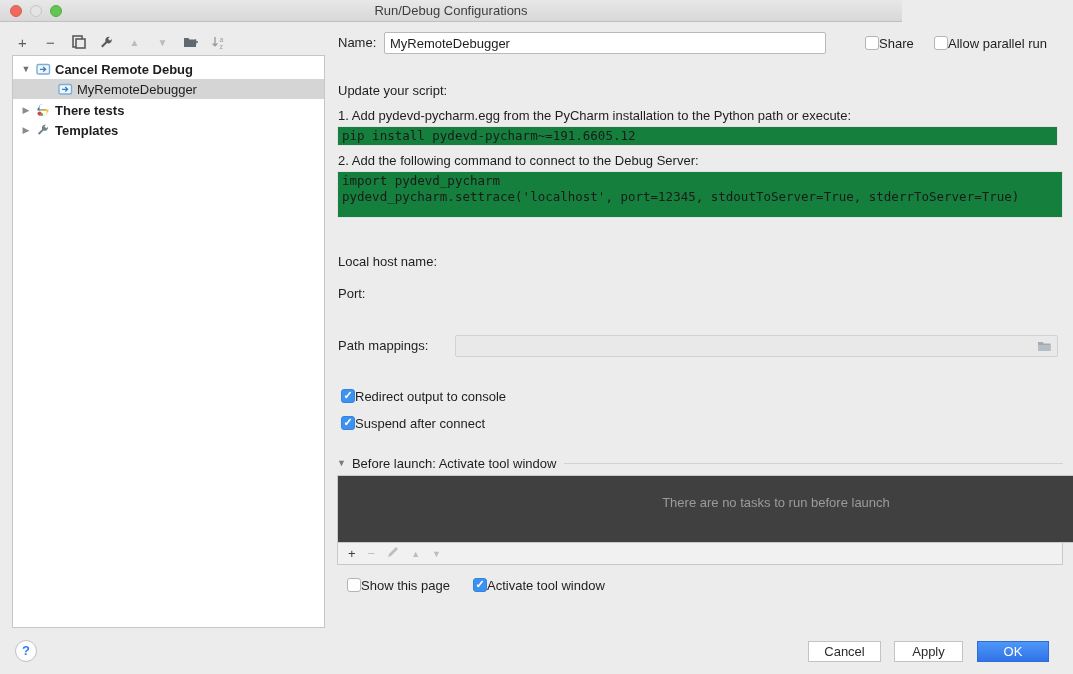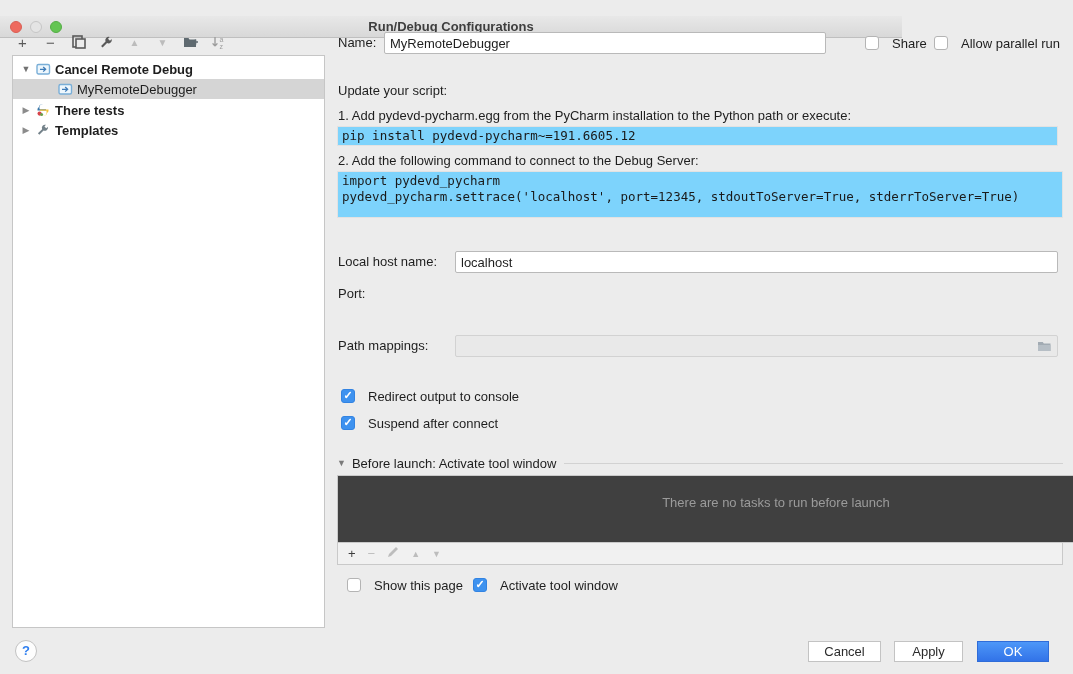--- a/index.html
+++ b/index.html
@@ -1,22 +1,22 @@
 <!DOCTYPE html>
 <html><head>
 <meta charset="utf-8">
 <style>
   * { margin:0; padding:0; box-sizing:border-box; }
   html,body { width:1073px; height:674px; }
   body { font-family:"Liberation Sans", sans-serif; font-size:13px; color:#1e1e1e; background:#ececec; }
   #window { position:relative; width:1073px; height:674px; background:#ececec; overflow:hidden; }
 
   
-  .titlebar { position:absolute; left:0; top:16px; width:902px; height:22px;
-    background:linear-gradient(#e8e8e8,#d8d8d8); border-bottom:1px solid #bfbfbf;font-weight:bold; }
+  .titlebar { position:absolute; left:0; top:0; width:902px; height:22px;
+    background:linear-gradient(#e8e8e8,#d8d8d8); border-bottom:1px solid #bfbfbf; }
   .traffic { position:absolute; top:5px; width:12px; height:12px; border-radius:50%; }
   .t-red   { left:10px; background:#ee6a5f; border:1px solid #d95f54; }
   .t-gray  { left:30px; background:#e4e4e4; border:1px solid #c6c6c6; }
   .t-green { left:50px; background:#64c553; border:1px solid #55ad46; }
   .title-text { position:absolute; left:0; right:0; top:0; height:22px; line-height:21px;
     text-align:center; color:#3e3e3e; font-size:13px; }
 
   
   .side-toolbar { position:absolute; left:14px; top:32px; height:20px; display:flex; align-items:center; gap:11px; }
   .tb-ic { width:17px; height:17px; display:flex; align-items:center; justify-content:center;
@@ -35,31 +35,31 @@
   .tree-row.bold .tlabel { font-weight:bold; }
   .tree-row.selected { background:#d5d5d5; }
 
   
   .rp { position:absolute; left:337px; top:0; width:726px; height:674px; }
   .lbl { position:absolute; height:22px; line-height:22px; white-space:nowrap; }
   .txtfield { position:absolute; height:22px; background:#fff; border:1px solid #b9b9b9;
     border-radius:2px; font-family:"Liberation Sans",sans-serif; font-size:13px; color:#1e1e1e;
     padding:0 5px; outline:none; }
   .txtfield.focused { border:1px solid #7aa7e0; box-shadow:0 0 0 3px #a3c8f2; }
-  .codebar { position:absolute; background:#7dd3fc; border:1px solid #e2e2e2;
+  .codebar { position:absolute; background:#15803d; border:1px solid #e2e2e2;
     font-family:"DejaVu Sans Mono", monospace; font-size:12.5px; color:#1a1a1a;
     padding:1px 4px; line-height:16px; white-space:pre; }
   .desc { position:absolute; white-space:nowrap; line-height:15px; }
 
   .cb { width:14px; height:14px; border-radius:3px; background:#ffffff; border:1px solid #b4b4b4;
     flex:none; position:relative; }
   .cb.checked { background:#3e92ef; border:1px solid #3283e2; }
   .cb.checked::after { content:"✓"; position:absolute; left:1.5px; top:-1px; color:#fff;
     font-size:11px; font-weight:bold; }
-  .cbrow { position:absolute; display:flex; align-items:center; gap:13px; height:16px; }
+  .cbrow { position:absolute; display:flex; align-items:center; gap:0; height:16px; }
 
   .disabled-field { position:absolute; height:22px; background:#e9e9e9; border:1px solid #d2d2d2;
     border-radius:2px; }
   .folder-ic { position:absolute; right:5px; top:4px; }
 
   .section-hdr { position:absolute; display:flex; align-items:center; width:726px; height:14px; }
   .section-hdr .s-caret { font-size:9px; color:#7a7a7a; margin-right:6px; }
   .section-hdr .s-line { flex:1; height:1px; background:#d2d2d2; margin-left:8px; }
 
   .tasks-panel { position:absolute; left:0; top:475px; width:878px; height:68px;
@@ -183,21 +183,20 @@
     <div class="desc" style="left:1px; top:83px;">Update your script:</div>
     <div class="desc" style="left:1px; top:108px;">1. Add pydevd-pycharm.egg from the PyCharm installation to the Python path or execute:</div>
 
     <div class="codebar" style="left:0; top:126px; width:721px; height:20px;">pip install pydevd-pycharm~=191.6605.12</div>
 
     <div class="desc" style="left:1px; top:153px;">2. Add the following command to connect to the Debug Server:</div>
 
     <div class="codebar" style="left:0; top:171px; width:726px; height:47px;"><span>import pydevd_pycharm</span><br><span>pydevd_pycharm.settrace('localhost', port=12345, stdoutToServer=True, stderrToServer=True)</span></div>
 
     <div class="lbl" style="left:1px; top:251px;">Local host name:</div>
-    <input class="txtfield" style="left: 118px; top: 251px; width: 603px;" value="localhost">
 
     <div class="lbl" style="left:1px; top:283px;">Port:</div>
 
     <div class="lbl" style="left:1px; top:335px;">Path mappings:</div>
     <div class="disabled-field" style="left:118px; top:335px; width:603px;">
       <span class="folder-ic">
         <svg width="15" height="13" viewBox="0 0 15 13">
             <path d="M1 2 L1 11 L13.5 11 L13.5 3.5 L6.8 3.5 L5.8 2 Z" fill="#a2abb3"></path>
             <path d="M1 5 L13.5 5 L13.5 11 L1 11 Z" fill="#b6bec5"></path>
           </svg>

